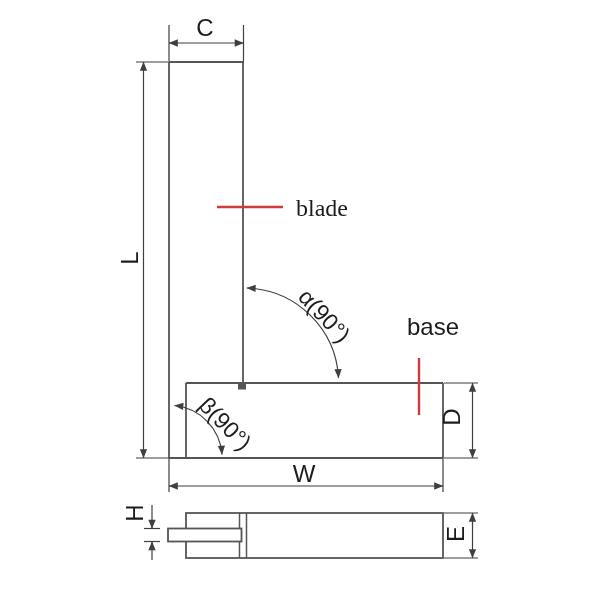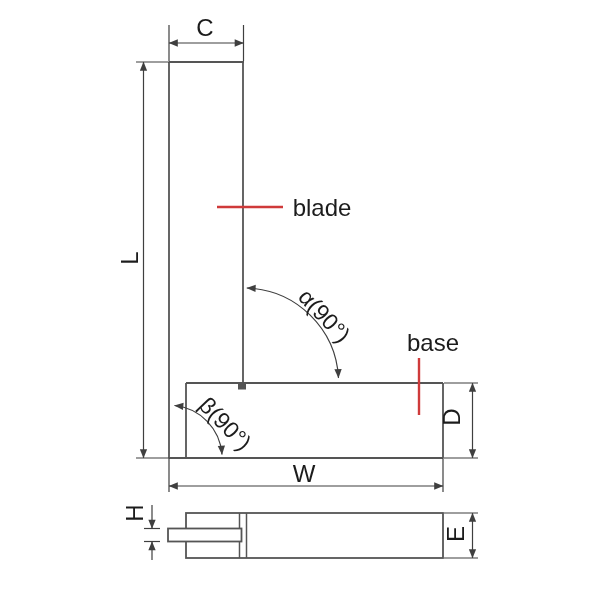--- a/index.html
+++ b/index.html
@@ -120,17 +120,17 @@
   <div class="lbl rot90" style="left:452px; top:417px;">D</div>
 
   <div class="lbl rot90" style="left:135px; top:513px;">H</div>
 
   <div class="lbl rot90" style="left:456px; top:534px;">E</div>
 
   <div class="lbl rot45a" style="left:324px; top:316px;">α(90°)</div>
 
   <div class="lbl rot45b" style="left:225px; top:424px;">β(90°)</div>
 
-  <div class="lbl" style="left:322px; top:208px;">blade</div>
+  <div class="lbl" style="left:322px; top:208px;font-family:Liberation Serif, serif;">blade</div>
 
-  <div class="lbl" style="left:433px; top:343px;">base</div>
+  <div class="lbl" style="left:433px; top:327px;">base</div>
 
 </div>
 
 </body></html>

